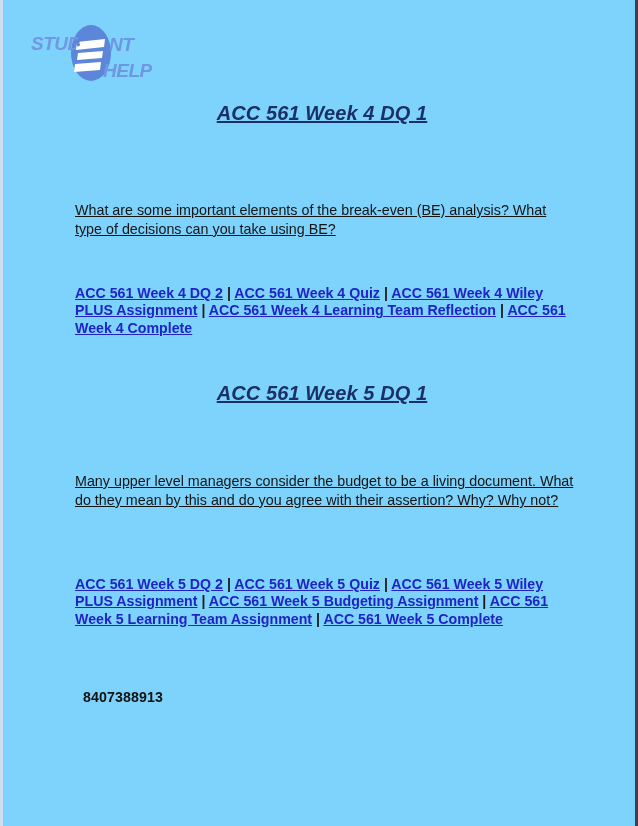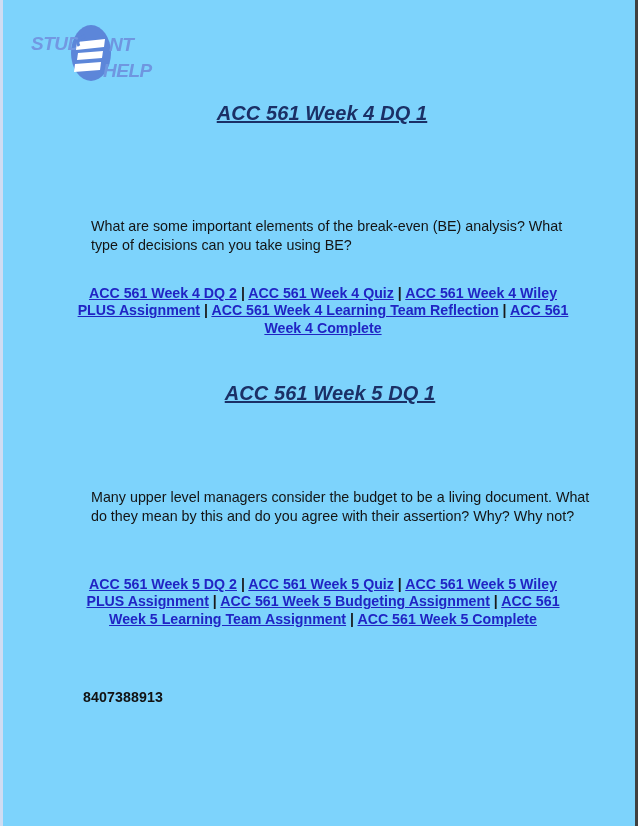--- a/index.html
+++ b/index.html
@@ -51,44 +51,44 @@
     font-weight: bold;
     color: #1b3066;
     text-decoration: underline;
     letter-spacing: 0.1px;
     line-height: 1.25;
     margin: 0;
     font-style: italic;
   }
 
   .title-1 { position: absolute; left: 0; top: 101px; width: 494px; }
-  .title-2 { position: absolute; left: 8px; top: 381px; width: 494px; }
+  .title-2 { position: absolute; left: 0; top: 381px; width: 494px; }
 
   .body-para {
     position: absolute;
     left: 0;
     width: 500px;
     font-size: 14.3px;
     line-height: 19px;
     color: #141414;
-    margin: 16px;
+    margin: 0;
+    text-decoration: underline;
   }
   .para-1 { top: 201px; }
   .para-2 { top: 472px; }
 
   .link-block {
     position: absolute;
     left: 0;
     width: 496px;
     font-size: 14.2px;
     font-weight: bold;
     line-height: 17.4px;
     color: #111111;
     margin: 0;
-    text-align: center;
   }
   .links-1 { top: 285px; }
   .links-2 { top: 576px; }
 
   .link-block a,
   .link-block .lnk {
     color: #2024c4;
     text-decoration: underline;
     font-weight: bold;
     cursor: pointer;

